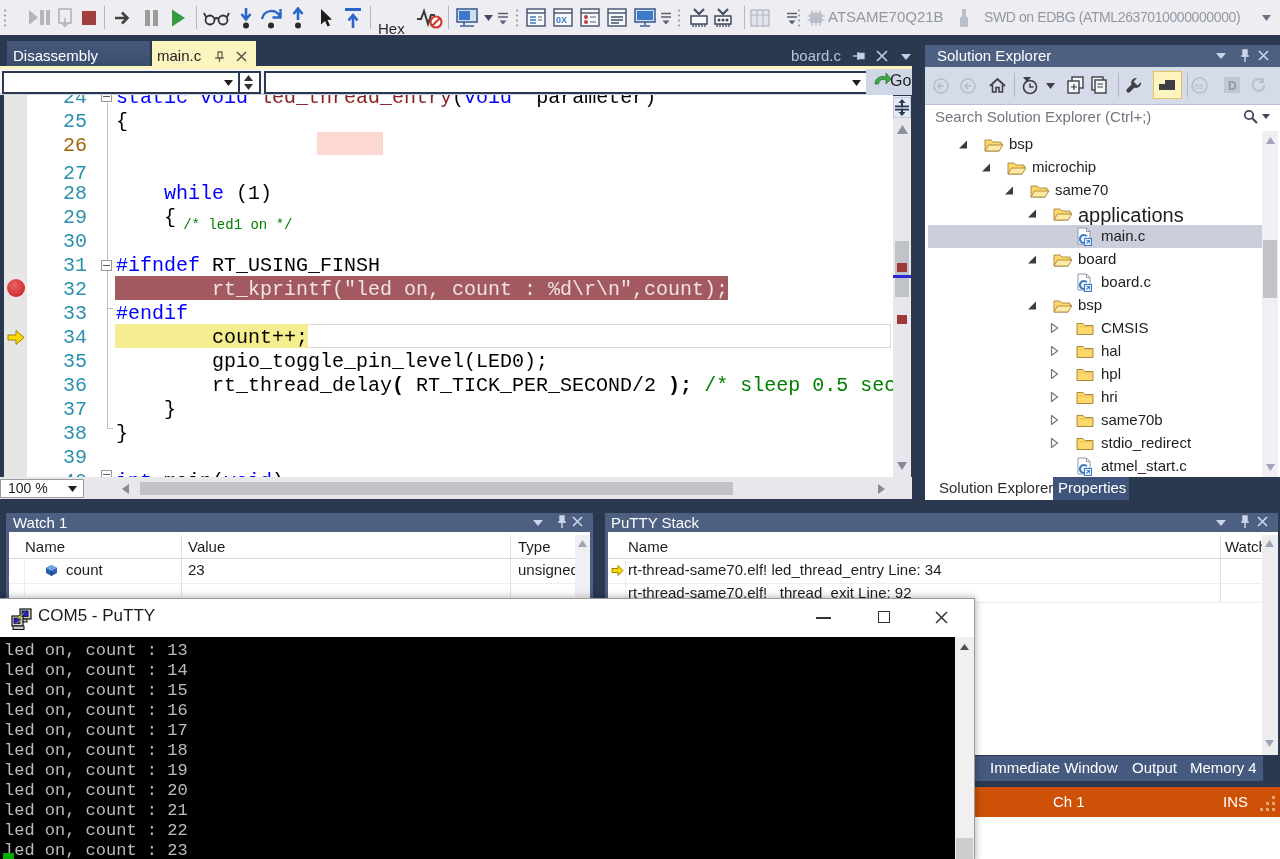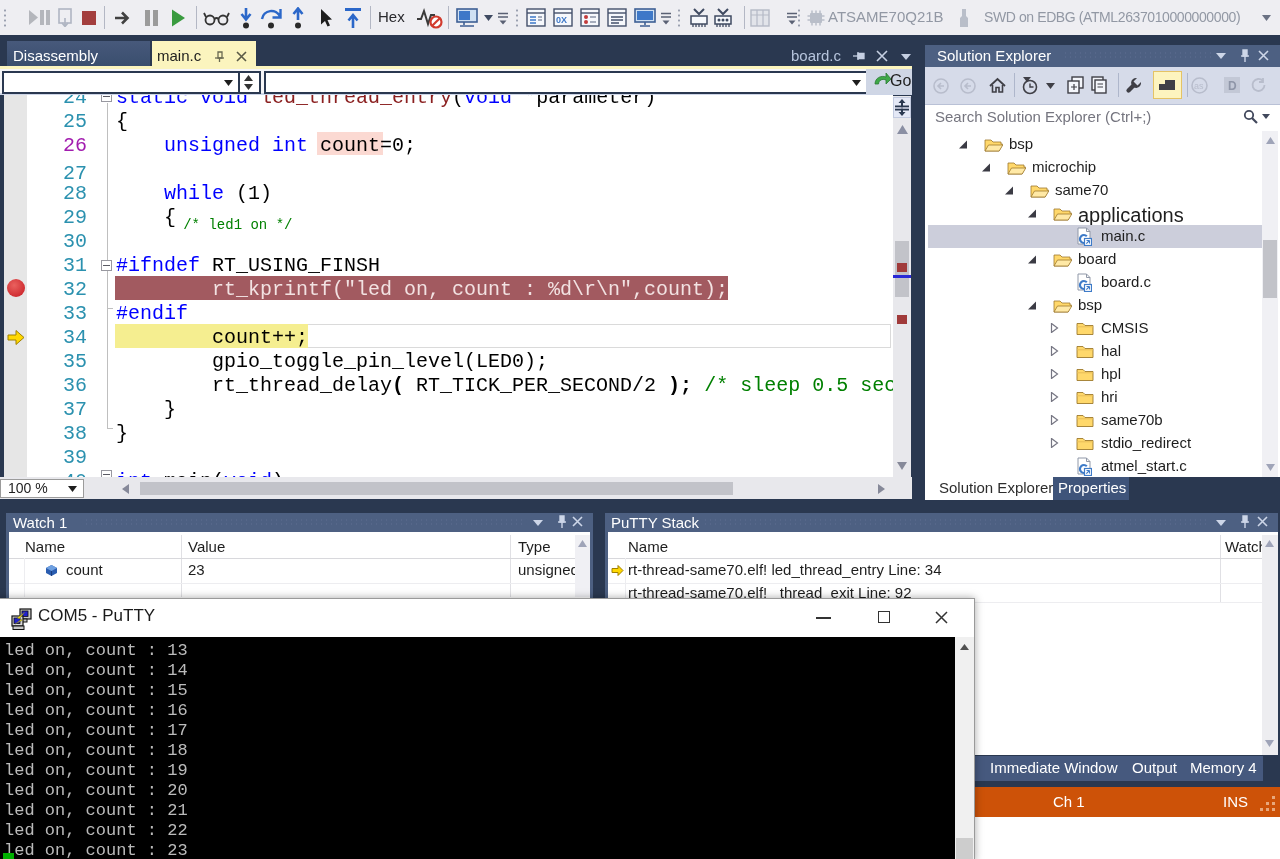--- a/index.html
+++ b/index.html
@@ -83,21 +83,21 @@
       <circle cx="8" cy="18.5" r="3" fill="#2A2A2A"></circle>
     </svg>
 <svg class="a" style="left:318px;top:8px" width="14" height="20">
       <path d="M3 1 L3 16.5 L7 13 L9.5 18.5 L12 17.5 L9.5 12 L14 11.5 Z" fill="#1E1E1E"></path>
     </svg>
 <svg class="a" style="left:344px;top:7px" width="18" height="22">
       <rect x="1" y="1" width="16" height="3" fill="#2B67C9"></rect>
       <path d="M9 21 V9 M4.5 13.5 L9 8 L13.5 13.5" stroke="#2B67C9" stroke-width="2.6" fill="none"></path>
     </svg>
 <div class="a" style="left:370px;top:6px;width:1px;height:23px;background:#B3B7C4"></div>
-<div class="a" style="left:378px;top:8px;font-size:15px;color:#2A2A2E">Hex</div>
+<div class="a" style="left:378px;top:20px;font-size:15px;color:#2A2A2E">Hex</div>
 <svg class="a" style="left:416px;top:7px" width="28" height="23" viewBox="0 0 28 23">
       <path d="M1 12 H5 L8 4 L12 17 L15 8 H19" stroke="#3A3A3A" stroke-width="2" fill="none"></path>
       <circle cx="20" cy="15" r="5.5" fill="#fff" stroke="#D23B2E" stroke-width="2.2"></circle>
       <path d="M16.2 18.8 L23.8 11.2" stroke="#D23B2E" stroke-width="2.2"></path>
     </svg>
 <div class="a" style="left:448px;top:6px;width:1px;height:23px;background:#B3B7C4"></div>
 <svg class="a" style="left:456px;top:8px" width="22" height="19">
       <rect x="1" y="1" width="20" height="13" fill="#CFE0F2" stroke="#3E5F94" stroke-width="1.6"></rect>
       <rect x="3" y="3" width="11" height="9" fill="#3E78C8"></rect>
       <path d="M8 14 V17 M4 18 H18" stroke="#3E5F94" stroke-width="1.6"></path>
@@ -242,22 +242,21 @@
 <div class="a" style="left:115px;top:229px;width:776px;height:24px;border:1px solid #DADADA;box-sizing:border-box"></div>
 <div class="a" style="left:115px;top:229px;width:193px;height:24px;background:#F5EE90"></div>
 <div class="a" style="left:317px;top:37px;width:66px;height:23px;background:#FBD9D2"></div>
 <div class="a" style="left:107px;top:8px;width:1px;height:326px;background:#BFBFBF"></div>
 <div class="a" style="left:107px;top:213px;width:6px;height:1px;background:#BFBFBF"></div>
 <div class="a" style="left:107px;top:333px;width:6px;height:1px;background:#BFBFBF"></div>
 <div class="a" style="left:63px;top:-9px;width:24px;height:24px;font:20px 'Liberation Mono',monospace;line-height:24px;color:#2B91AF;text-align:right">24</div>
 <pre class="a" style="left:116px;top:-9px;height:24px;font-size:20px;line-height:24px;color:#000"><span class="k">static</span> <span class="k">void</span> <span style="color:#8B2020">led_thread_entry</span>(<span class="k">void</span> *parameter)</pre>
 <div class="a" style="left:63px;top:15px;width:24px;height:24px;font:20px 'Liberation Mono',monospace;line-height:24px;color:#2B91AF;text-align:right">25</div>
 <pre class="a" style="left:116px;top:15px;height:24px;font-size:20px;line-height:24px;color:#000">{</pre>
-<div class="a" style="left:63px;top:39px;width:24px;height:24px;font:20px 'Liberation Mono',monospace;line-height:24px;color:#a21caf;text-align:left">26</div>
-<pre class="a" style="left:116px;top:39px;height:24px;font-size:20px;line-height:24px;color:#000">    <span class="k">unsigned</span> <span class="k">int</span> <span class="pk">count</span>=0;</pre>
+<div class="a" style="left:63px;top:39px;width:24px;height:24px;font:20px 'Liberation Mono',monospace;line-height:24px;color:#a16207;text-align:left">26</div>
 <div class="a" style="left:63px;top:67px;width:24px;height:24px;font:20px 'Liberation Mono',monospace;line-height:24px;color:#2B91AF;text-align:center">27</div>
 <pre class="a" style="left:116px;top:63px;height:24px;font-size:20px;line-height:24px;color:#000"></pre>
 <div class="a" style="left:63px;top:87px;width:24px;height:24px;font:20px 'Liberation Mono',monospace;line-height:24px;color:#2B91AF;text-align:right">28</div>
 <pre class="a" style="left:116px;top:87px;height:24px;font-size:20px;line-height:24px;color:#000">    <span class="k">while</span> (1)</pre>
 <div class="a" style="left:63px;top:111px;width:24px;height:24px;font:20px 'Liberation Mono',monospace;line-height:24px;color:#2B91AF;text-align:center">29</div>
 <pre class="a" style="left:116px;top:111px;height:24px;font-size:20px;line-height:24px;color:#000">    {</pre>
 <div class="a" style="left:63px;top:135px;width:24px;height:24px;font:20px 'Liberation Mono',monospace;line-height:24px;color:#2B91AF;text-align:right">30</div>
 <pre class="a" style="left:116px;top:118px;height:24px;font-size:14px;line-height:24px;color:#000">        <span class="c">/* led1 on */</span></pre>
 <div class="a" style="left:63px;top:159px;width:24px;height:24px;font:20px 'Liberation Mono',monospace;line-height:24px;color:#2B91AF;text-align:right">31</div>
 <pre class="a" style="left:116px;top:159px;height:24px;font-size:20px;line-height:24px;color:#000"><span class="k">#ifndef</span> RT_USING_FINSH</pre>

